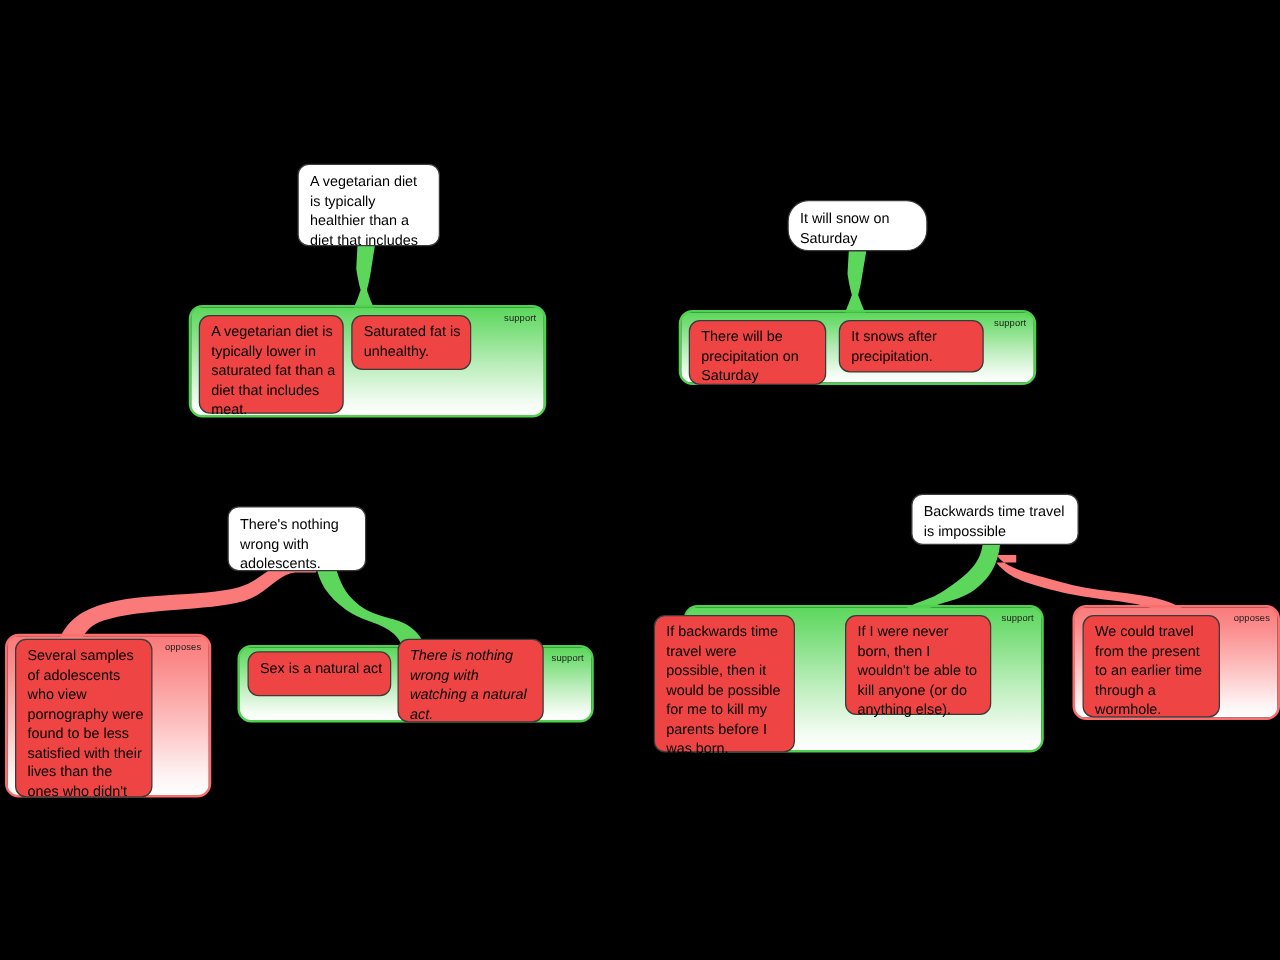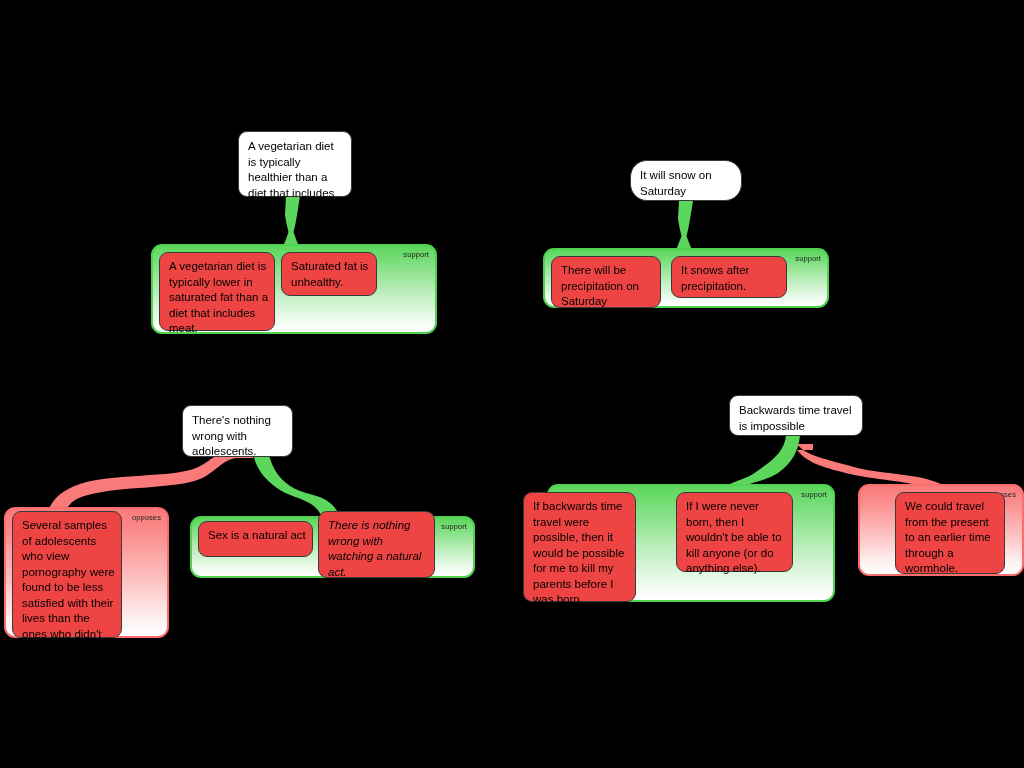--- a/index.html
+++ b/index.html
@@ -194,16 +194,16 @@
     </div>
 
     <div class="premise" style="left:523px; top:492px; width:113px; height:110px;">If backwards time travel were possible, then it would be possible for me to kill my parents before I was born.</div>
 
     <div class="premise" style="left:676px; top:492px; width:117px; height:80px;">If I were never born, then I wouldn't be able to kill anyone (or do anything else).</div>
 
     <div class="group opposes" style="left:858px; top:484px; width:166px; height:92px;">
       <span class="group-label">opposes</span>
     </div>
 
-    <div class="premise" style="left:866px; top:492px; width:110px; height:82px;margin-left:29px;">We could travel from the present to an earlier time through a wormhole.</div>
+    <div class="premise" style="left:866px; top:492px; width:110px; height:82px;">We could travel from the present to an earlier time through a wormhole.</div>
   </div>
 
 </div>
 
 </body></html>

